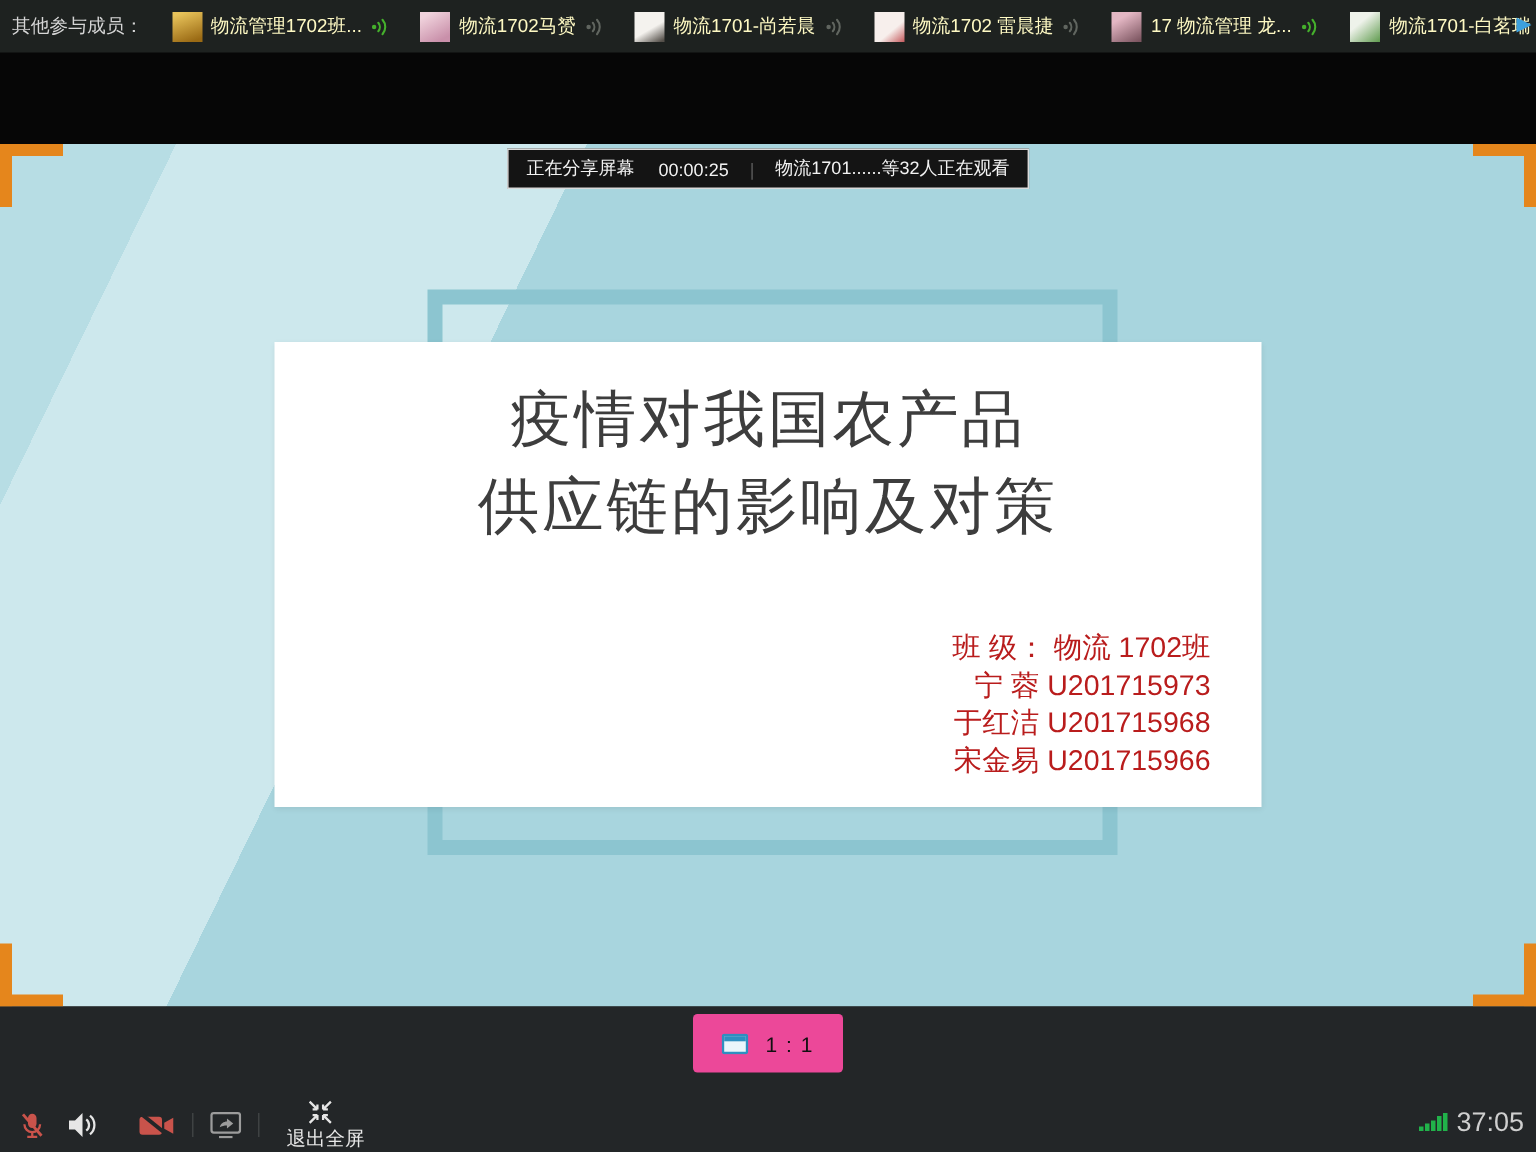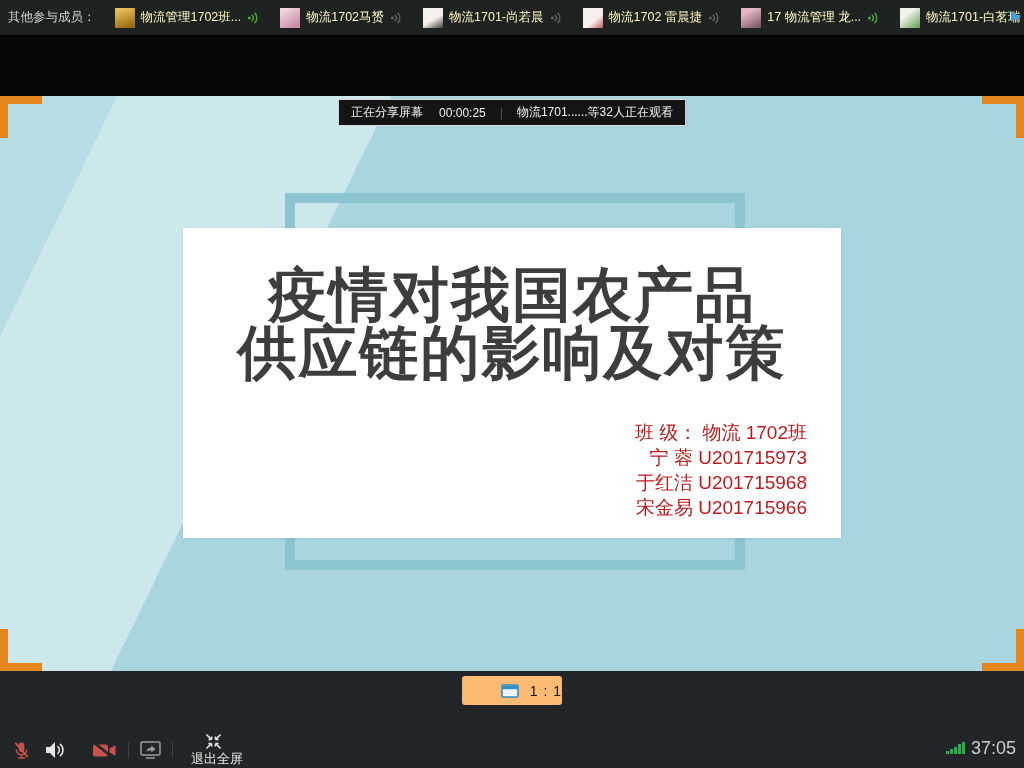--- a/index.html
+++ b/index.html
@@ -36,29 +36,29 @@
   .status-pill{position:absolute;top:3px;left:50%;transform:translateX(-50%);height:25px;
       background:#141414;border:1px solid #d9d9d9;display:flex;align-items:center;
       padding:0 12px;font-size:12px;color:#f2f2f2;white-space:nowrap;z-index:5;justify-content:space-between;}
   .status-pill .sp-time{margin-left:16px;}
   .status-pill .sp-div{margin:0 14px;color:#5a5a5a;}
 
   .deco-frame{position:absolute;left:285px;top:97px;width:440px;height:357px;
       border:10px solid #8cc5d0;z-index:1;}
   .slide-card{position:absolute;left:183px;top:132px;width:658px;height:310px;background:#ffffff;
       z-index:2;box-shadow:0 1px 4px rgba(0,0,0,0.08);}
-  .slide-title{margin-top:38px;text-align:center;font-size:59px;line-height:58px;
-      font-weight:700;color:#3d3d3d;letter-spacing:2px;}
+  .slide-title{margin-top:22px;text-align:center;font-size:41px;line-height:58px;
+      font-weight:400;color:#3d3d3d;letter-spacing:2px;}
   .slide-info{position:absolute;right:34px;top:192px;text-align:right;font-size:19px;
       line-height:25px;color:#b91c1c;font-weight:500;}
 
   
   .bottombar{position:absolute;top:671px;left:0;width:1024px;height:97px;background:#232628;}
-  .ratio-btn{position:absolute;left:462px;top:5px;width:100px;height:29px;background:#fdba74;
-      border-radius:3px;display:flex;align-items:center;justify-content:flex-end;cursor:pointer;}
+  .ratio-btn{position:absolute;left:462px;top:5px;width:100px;height:39px;background:#ec4899;
+      border-radius:3px;display:flex;align-items:center;justify-content:center;cursor:pointer;}
   .ratio-icon{width:18px;height:14px;margin-right:11px;}
   .ratio-label{font-size:14px;color:#101010;letter-spacing:1px;}
 
   .toolbar{position:absolute;left:12px;top:66px;height:26px;display:flex;align-items:center;}
   .tb-btn{display:flex;align-items:center;cursor:pointer;flex-direction:column;}
   .tb-div{width:1px;height:16px;background:#3f4243;margin:0 11px;}
   .exit-label{font-size:13px;color:#e8e8e8;margin-left:7px;}
   .mic-icon{margin-right:13px;}
   .spk-icon{margin-right:26px;}
   .cam-icon{margin-right:0;}

